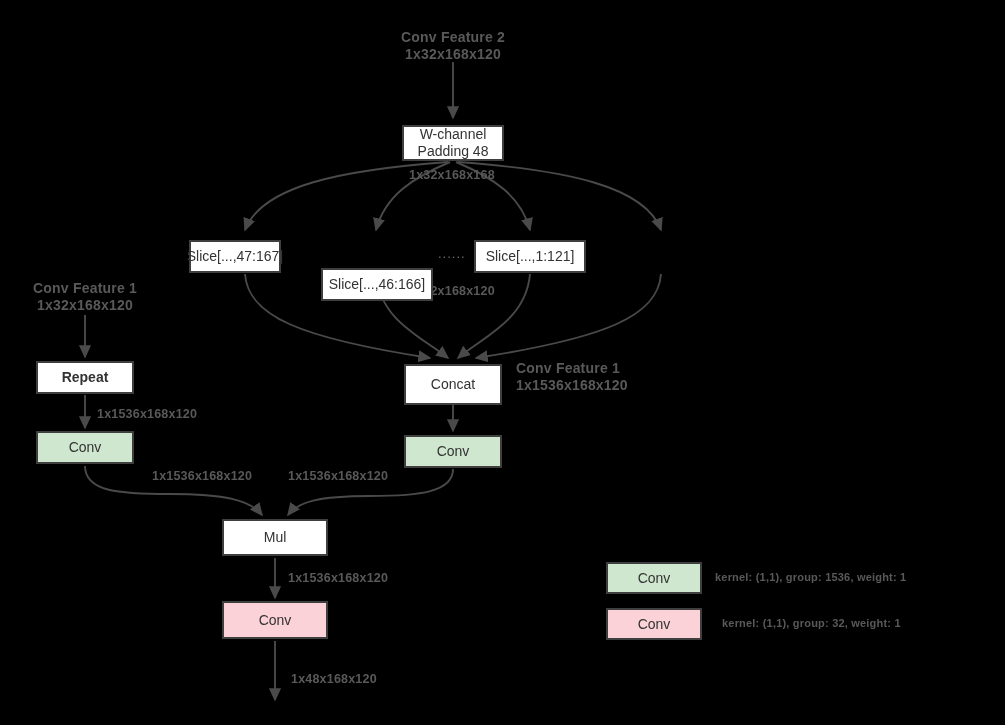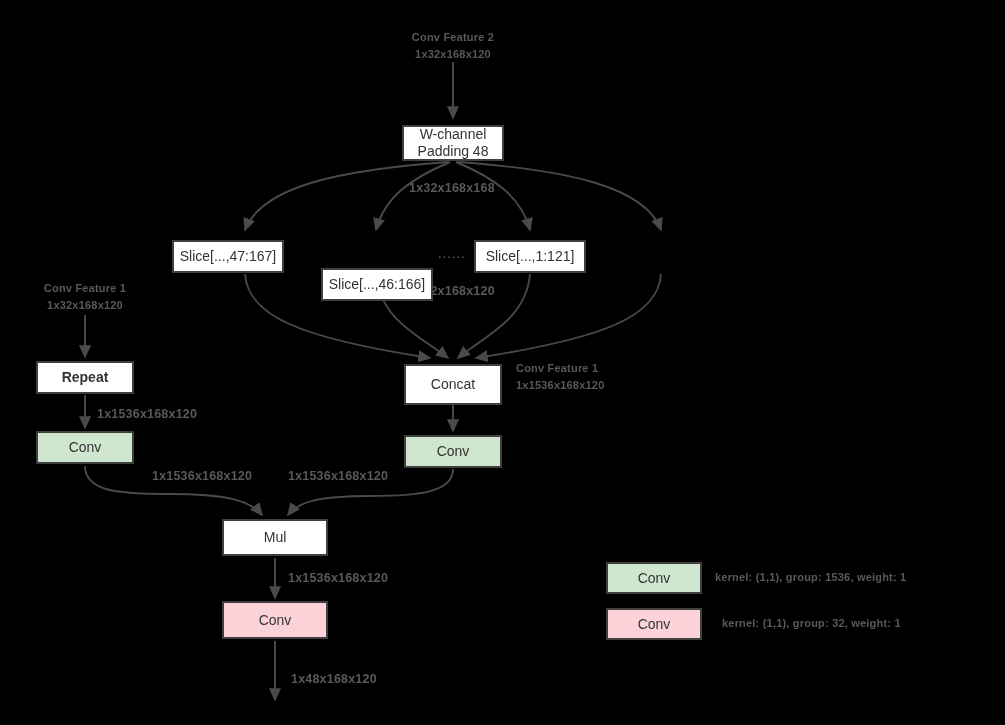--- a/index.html
+++ b/index.html
@@ -49,21 +49,21 @@
     position: absolute;
     color: #595959;
     font-size: 12.5px;
     font-weight: bold;
     white-space: nowrap;
     letter-spacing: 0.2px;
   }
   .anno {
     position: absolute;
     color: #595959;
-    font-size: 11px;
+    font-size: 14px;
     font-weight: bold;
     white-space: pre-line;
     text-align: center;
     line-height: 17px;
     letter-spacing: 0.2px;
   }
   .legend-text {
     position: absolute;
     color: #595959;
     font-size: 11px;
@@ -122,38 +122,38 @@
 
   <div class="anno" style="left:385px; top:29px; width:136px;">Conv Feature 2
 1x32x168x120</div>
 
   <div class="anno" style="left:17px; top:280px; width:136px;">Conv Feature 1
 1x32x168x120</div>
 
   <div class="anno" style="left:516px; top:360px; width:150px; text-align:left;">Conv Feature 1
 1x1536x168x120</div>
 
-  <div class="edge-label" style="left:409px; top:181px;">1x32x168x168</div>
+  <div class="edge-label" style="left:409px; top:168px;">1x32x168x168</div>
 
   <div class="edge-label" style="left:409px; top:284px;">1x32x168x120</div>
 
   <div class="edge-label" style="left:97px; top:407px;">1x1536x168x120</div>
 
   <div class="edge-label" style="left:152px; top:469px;">1x1536x168x120</div>
 
   <div class="edge-label" style="left:288px; top:469px;">1x1536x168x120</div>
 
   <div class="edge-label" style="left:288px; top:571px;">1x1536x168x120</div>
 
   <div class="edge-label" style="left:291px; top:672px;">1x48x168x120</div>
 
   <div class="node" style="left:402px; top:125px; width:102px; height:36px;">W-channel
 Padding 48</div>
 
-  <div class="node" style="left:172px; top:240px; width:112px; height:33px;">Slice[...,47:167]</div>
+  <div class="node" style="left:189px; top:240px; width:92px; height:33px;">Slice[...,47:167]</div>
 
   <div class="node" style="left:321px; top:240px; width:112px; height:33px;margin-top:28px;">Slice[...,46:166]</div>
 
   <div class="dots" style="left:438px; top:246px;">......</div>
 
   <div class="node" style="left:474px; top:240px; width:112px; height:33px;">Slice[...,1:121]</div>
 
 
   <div class="node" style="left:36px; top:361px; width:98px; height:33px;font-weight:bold;">Repeat</div>
 

